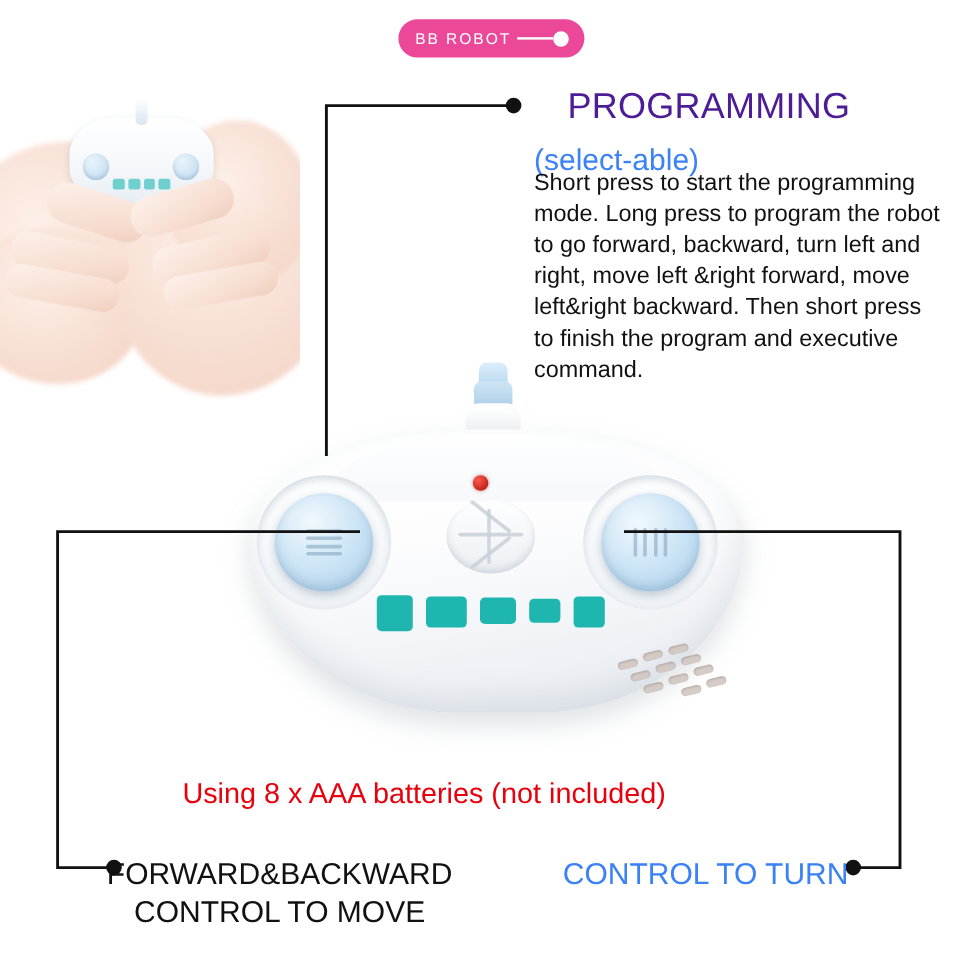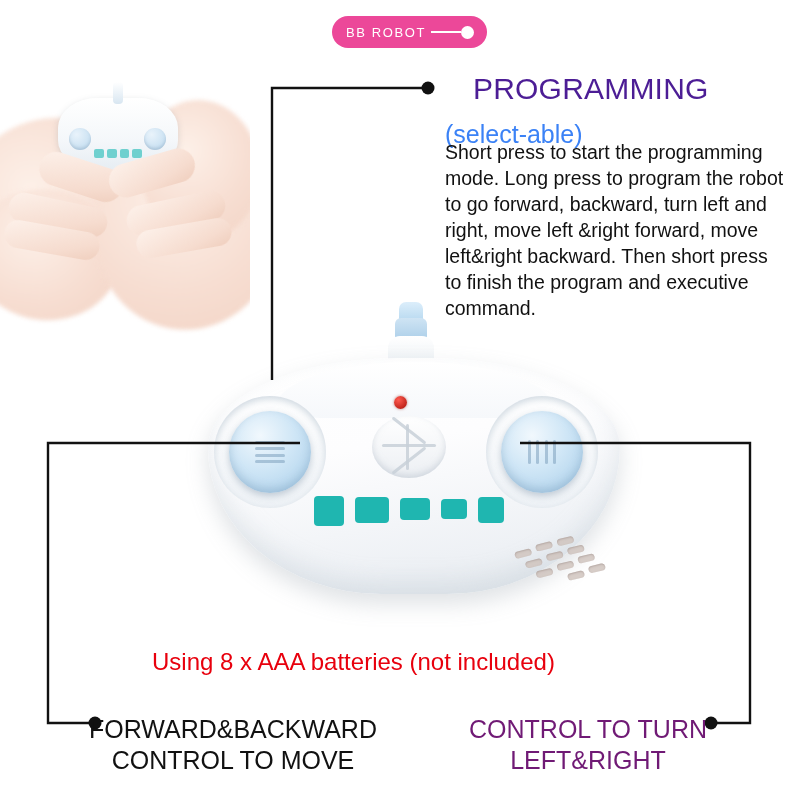--- a/index.html
+++ b/index.html
@@ -195,21 +195,21 @@
     font-family: "Liberation Sans", sans-serif;
   }
   .cap-right {
     position: absolute;
     left: 438px;
     top: 714px;
     width: 300px;
     text-align: center;
     font-size: 25px;
     line-height: 1.22;
-    color: #701a75;
+    color: #3b82f6;
     font-family: "Liberation Sans", sans-serif;
   }
 
   
   .controller {
     position: absolute;
     left: 196px;
     top: 300px;
     width: 436px;
     height: 330px;
@@ -482,14 +482,13 @@
 
 <div class="battery-note">Using 8 x AAA batteries (not included)</div>
 
 <div class="cap-left">
   <div>FORWARD&amp;BACKWARD</div>
   <div>CONTROL TO MOVE</div>
 </div>
 
 <div class="cap-right">
   <div>CONTROL TO TURN</div>
-  <div>LEFT&amp;RIGHT</div>
 </div>
 
 </body></html>

